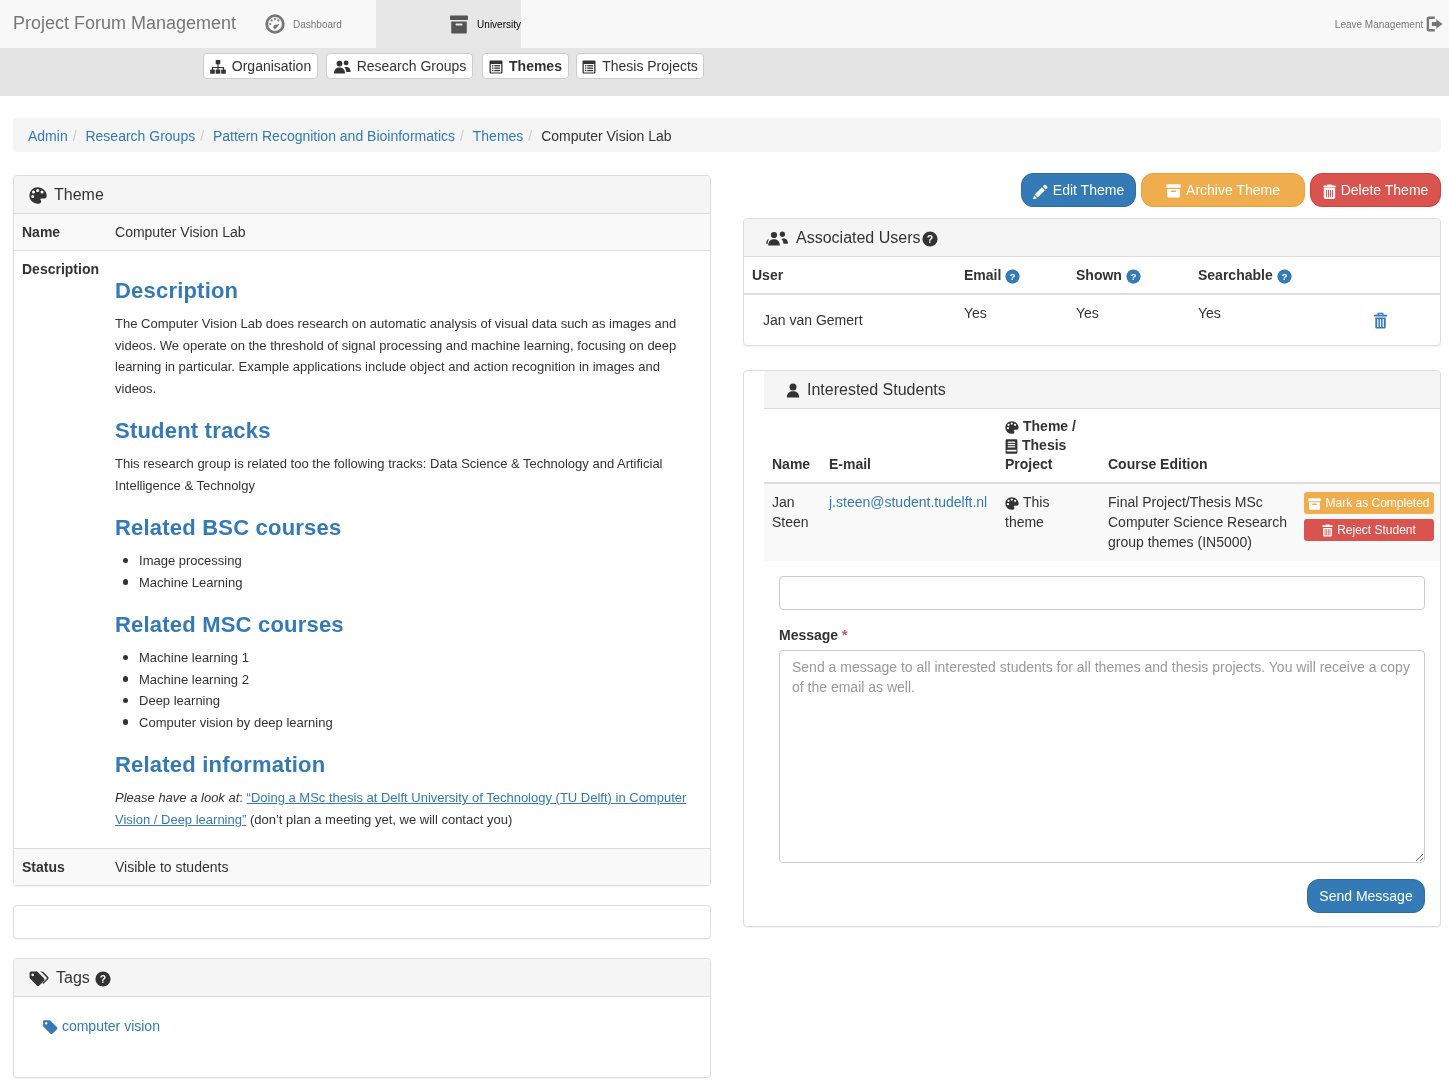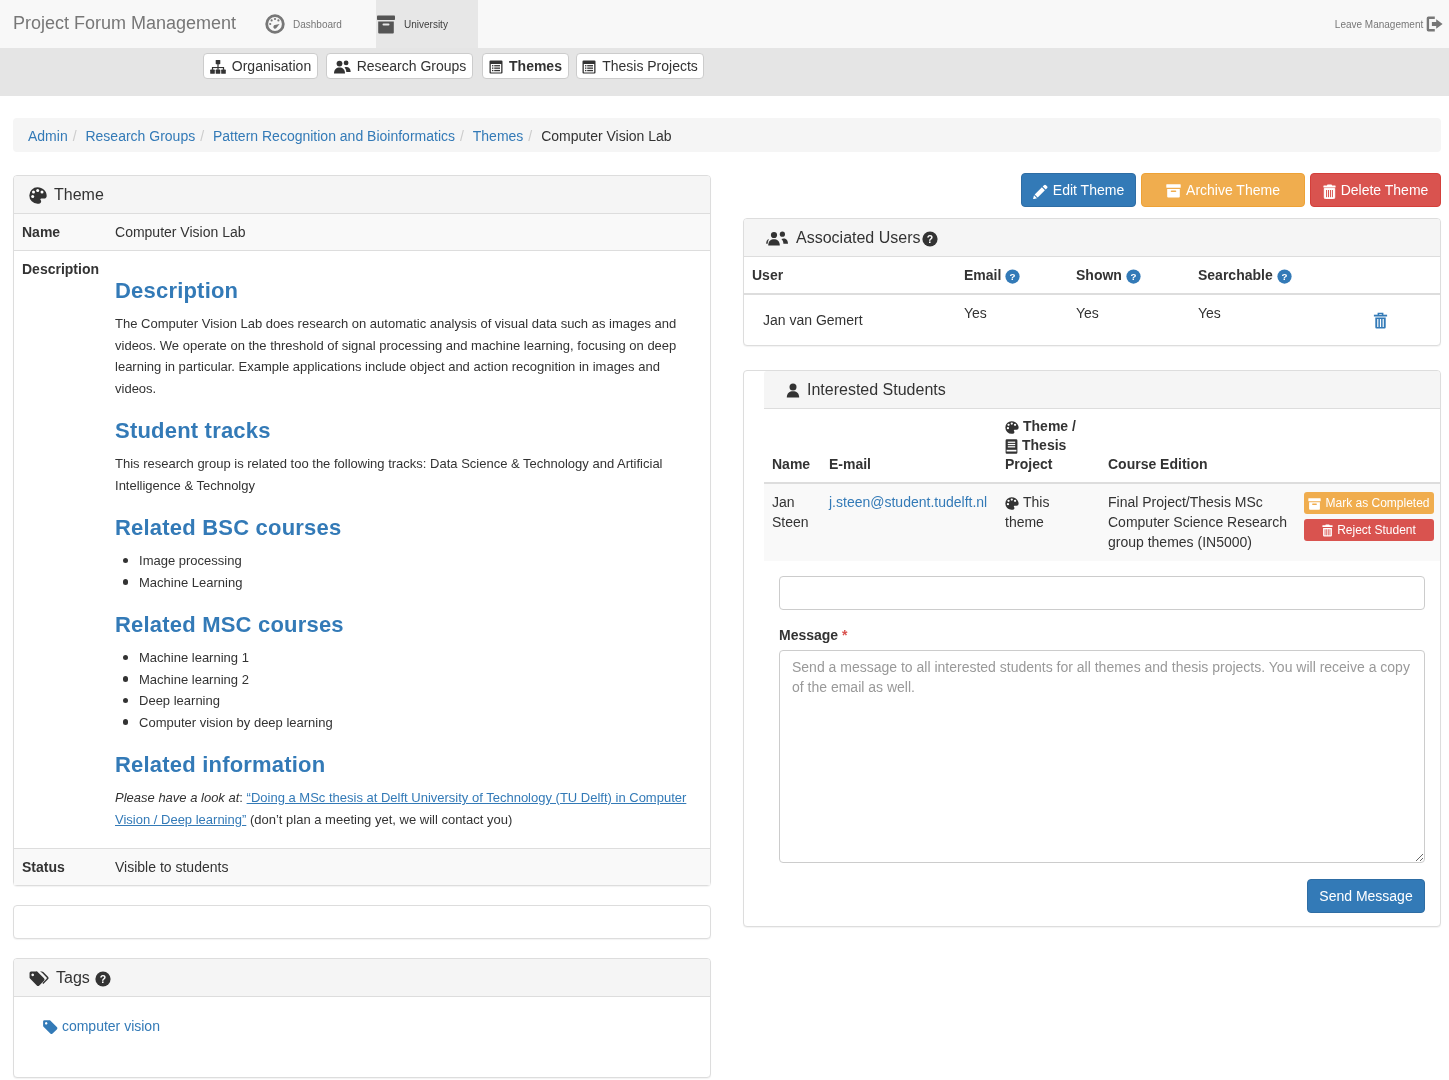--- a/index.html
+++ b/index.html
@@ -6,21 +6,21 @@
 html,body { width:1449px; height:1080px; overflow:hidden; background:#fff;
   font-family:"Liberation Sans", sans-serif; font-size:14px; color:#333; }
 a { text-decoration:none; color:#337ab7; }
 svg { display:inline-block; vertical-align:middle; }
 
 
 #nav1 { position:absolute; left:0; top:0; width:1449px; height:48px; background:#f8f8f8; }
 #brand { position:absolute; left:13px; top:0; line-height:46px; font-size:18px; color:#777; }
 .nav-item { position:absolute; top:0; height:48px; display:flex; align-items:center; color:#777; font-size:10px; }
 #nav-dash { left:265px; }
-#nav-univ { left:376px; width:102px; background:#e7e7e7; color:#404040; justify-content:flex-start; }
+#nav-univ { left:376px; width:145px; background:#e7e7e7; color:#000000; justify-content:flex-end; }
 #nav-leave { right:6px; }
 .nav-item .ic { margin-right:8px; }
 
 #nav2 { position:absolute; left:0; top:48px; width:1449px; height:48px; background:#e5e5e5; }
 .tbtn { position:absolute; top:5px; height:26px; background:#fff; border:1px solid #ccc; border-radius:4px;
   display:flex; align-items:center; justify-content:center; font-size:14px; color:#333; box-sizing:border-box; }
 .tbtn .ic { margin-right:6px; }
 #tb1 { left:203px; width:115px; }
 #tb2 { left:326px; width:147px; }
 #tb3 { left:482px; width:87px; font-weight:bold; }
@@ -58,21 +58,21 @@
 .desc a { text-decoration:underline; }
 
 
 #panel-images { margin-top:19px; }
 #panel-images .pbody { height:32px; }
 #panel-tags { margin-top:19px; } 
 #panel-tags .pbody { height:80px; padding:21px 15px 15px 29px; box-sizing:border-box; }
 
 
 #btnrow { height:34px; }
-.btn { display:inline-block; height:34px; border-radius:4px; color:#fff; font-size:14px; text-align:center;
+.btn { display:inline-block; height:34px; border-radius:12px; color:#fff; font-size:14px; text-align:center;
   box-sizing:border-box; border:1px solid transparent; line-height:32px; float:right; margin-left:5px; }
 .btn .ic { margin-right:5px; }
 .btn-primary { background:#337ab7; border-color:#2e6da4; }
 .btn-warning { background:#f0ad4e; border-color:#eea236; }
 .btn-danger { background:#d9534f; border-color:#d43f3a; }
 #btn-edit { width:115px; }
 #btn-archive { width:164px; }
 #btn-delete { width:131px; }
 
 #panel-assoc { margin-top:11px; }

